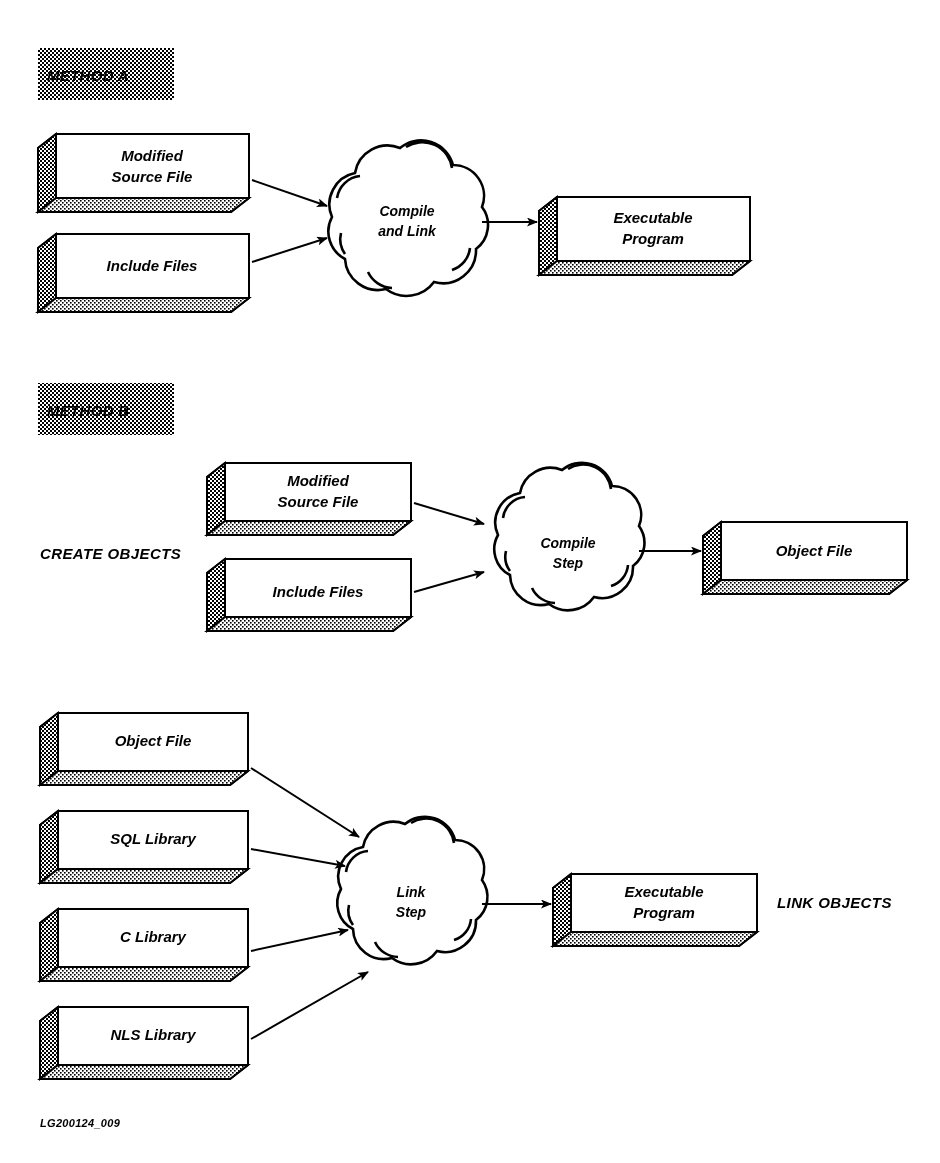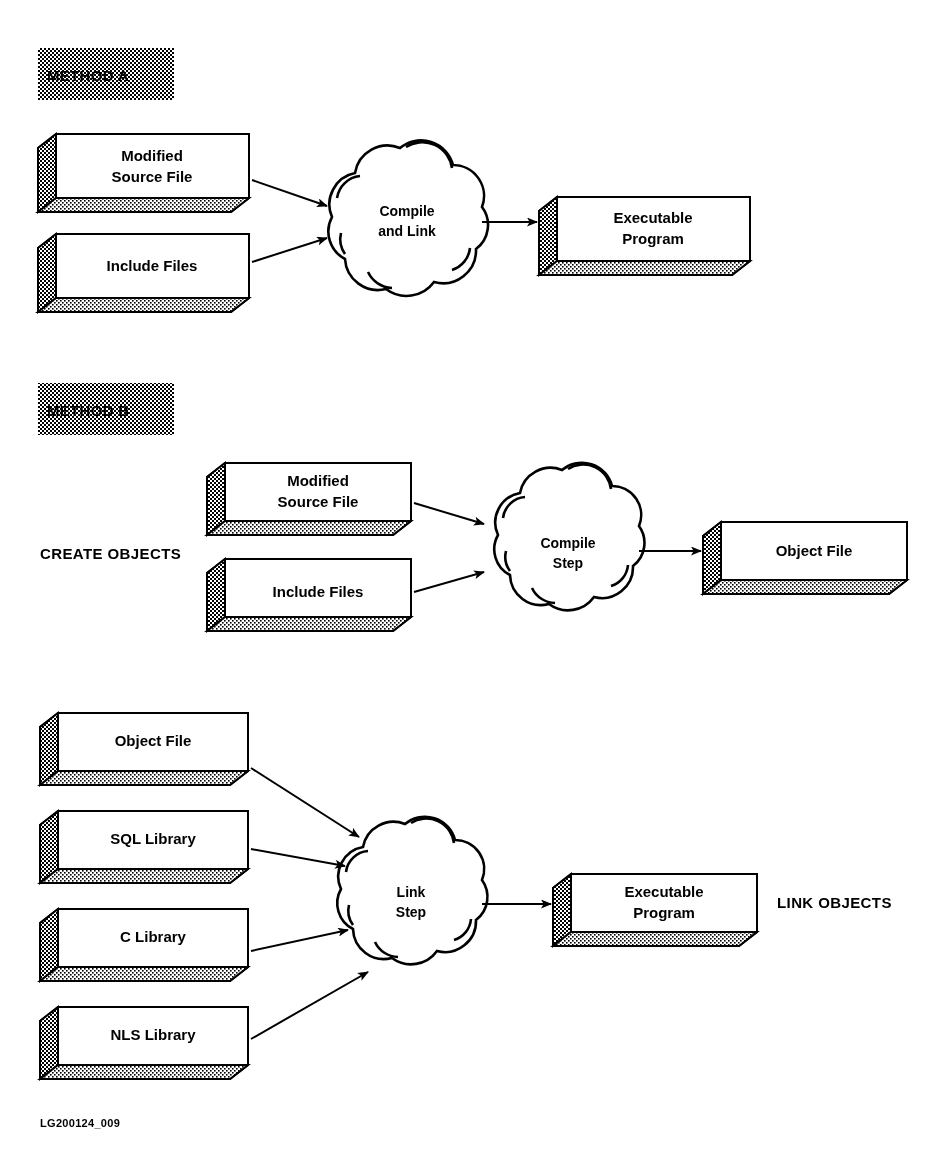--- a/index.html
+++ b/index.html
@@ -9,20 +9,21 @@
   }
   body {
     font-family: "Liberation Sans", sans-serif;
   }
   #canvas {
     position: relative;
     width: 924px;
     height: 1163px;
     background: #ffffff;
     overflow: hidden;
+    font-style: italic;
   }
   svg#diagram {
     position: absolute;
     left: 0;
     top: 0;
     width: 940px;
     height: 1163px;
   }
   .box-label {
     font-family: "Liberation Sans", sans-serif;

